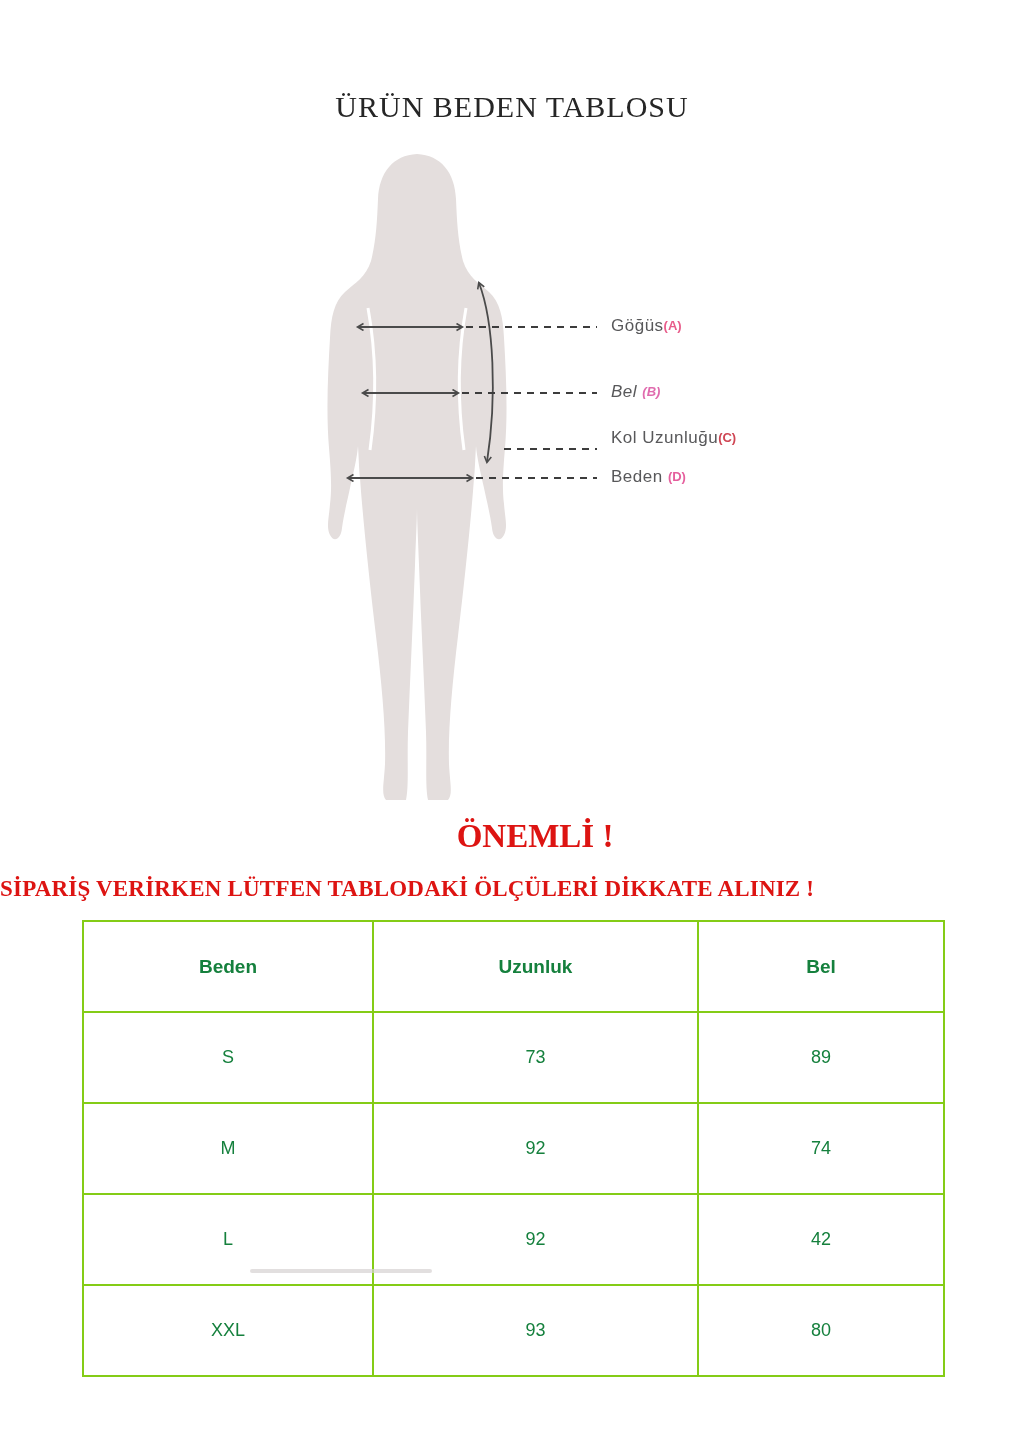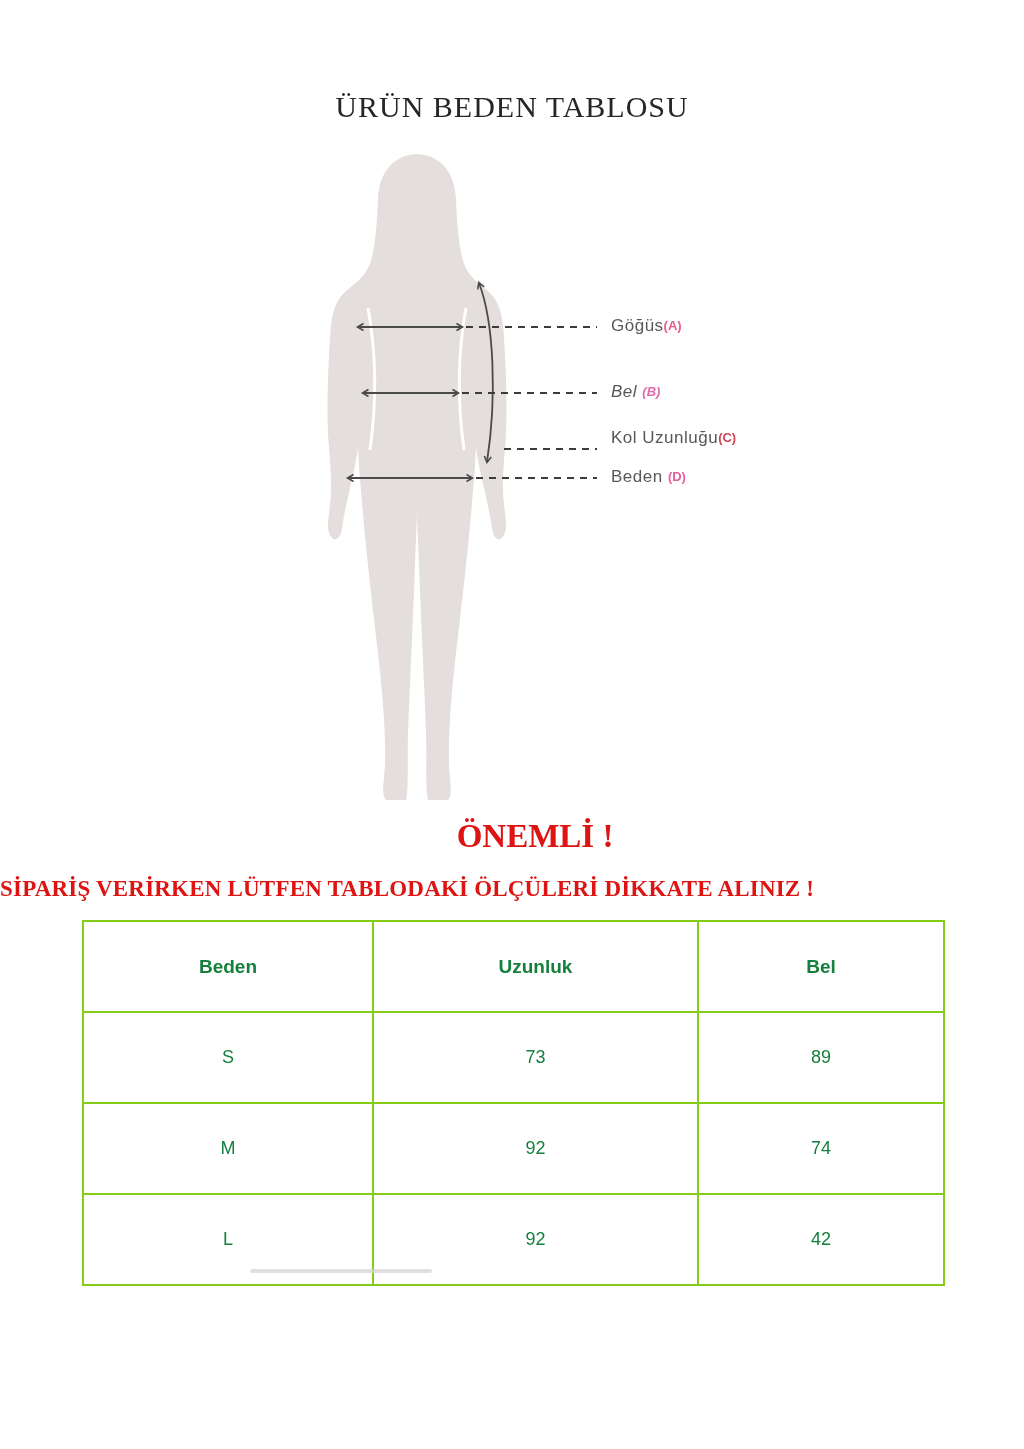--- a/index.html
+++ b/index.html
@@ -155,18 +155,23 @@
       <tr>
         <td>M</td>
         <td>92</td>
         <td>74</td>
       </tr>
       <tr>
         <td>L</td>
         <td>92</td>
         <td>42</td>
       </tr>
+      <tr>
+        <td>XXL</td>
+        <td>93</td>
+        <td>80</td>
+      </tr>
     </tbody>
   </table>
 
   <div class="scan-artifact"></div>
 
 </div>
 
 </body></html>

